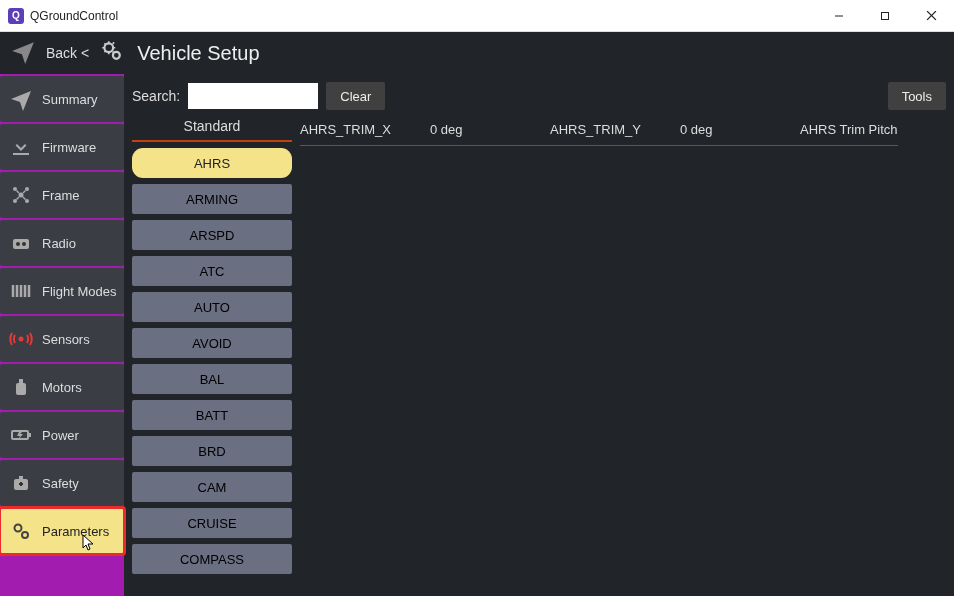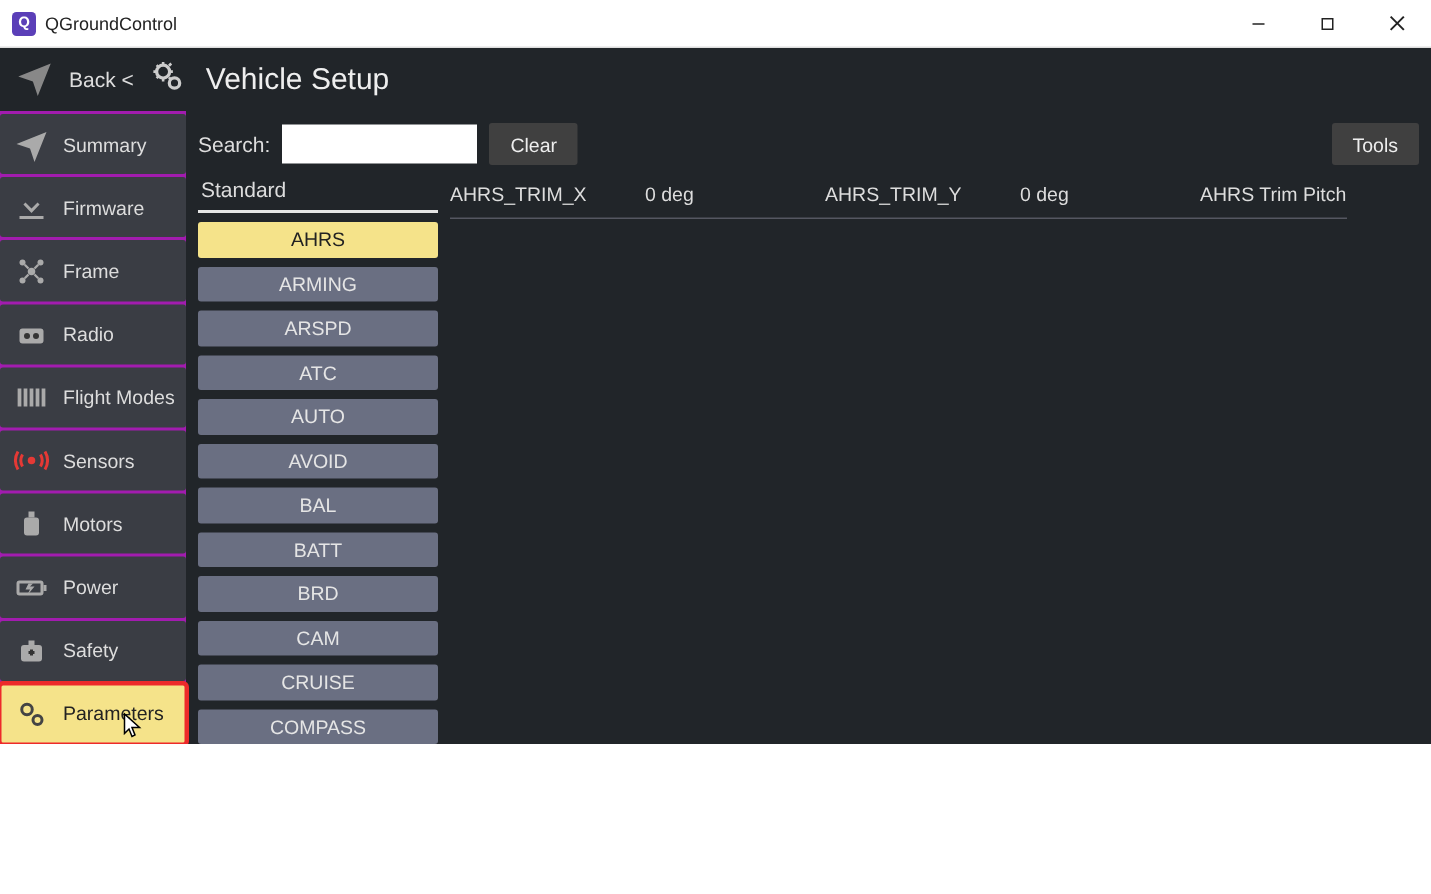--- a/index.html
+++ b/index.html
@@ -32,21 +32,21 @@
 }
 .titlebar .title { font-size: 12px; color: #222; }
 .titlebar .win-controls { margin-left: auto; display: flex; }
 .titlebar .win-btn {
   width: 46px; height: 32px;
   display: flex; align-items: center; justify-content: center;
   font-size: 13px; color: #222;
 }
 .app {
   width: 954px;
-  height: 464px;
+  height: 564px;
   background: #212529;
   display: flex;
   flex-direction: column;
   color: #e0e0e0;
 }
 .topbar {
   height: 42px;
   display: flex;
   align-items: center;
   padding: 0 10px;
@@ -130,35 +130,36 @@
   width: 160px;
   display: flex;
   flex-direction: column;
   margin-right: 8px;
   overflow-y: hidden;
 }
 .cat-header {
   font-size: 14px;
   color: #ddd;
   padding: 4px 2px 6px 2px;
-  border-bottom: 2px solid #e5e5e5;
+  border-bottom: 2px solid #c2410c;
   margin-bottom: 6px;
+  text-align: center;
 }
 .cat-list { display: flex; flex-direction: column; gap: 6px; overflow: hidden; }
 .cat-item {
   background: #6a6f82;
-  color: #e5e5e5;
+  color: #000000;
   height: 30px;
   display: flex;
   align-items: center;
   justify-content: center;
   font-size: 13px;
   border-radius: 2px;
 }
-.cat-item.active { background: #f5e38a; color: #222; }
+.cat-item.active { background: #f5e38a; color: #222; border-radius: 11px; }
 .param-table {
   flex: 1;
   display: flex;
 }
 .param-row {
   display: flex;
   align-items: center;
   height: 32px;
   border-bottom: 1px solid #555761;
   font-size: 13px;

